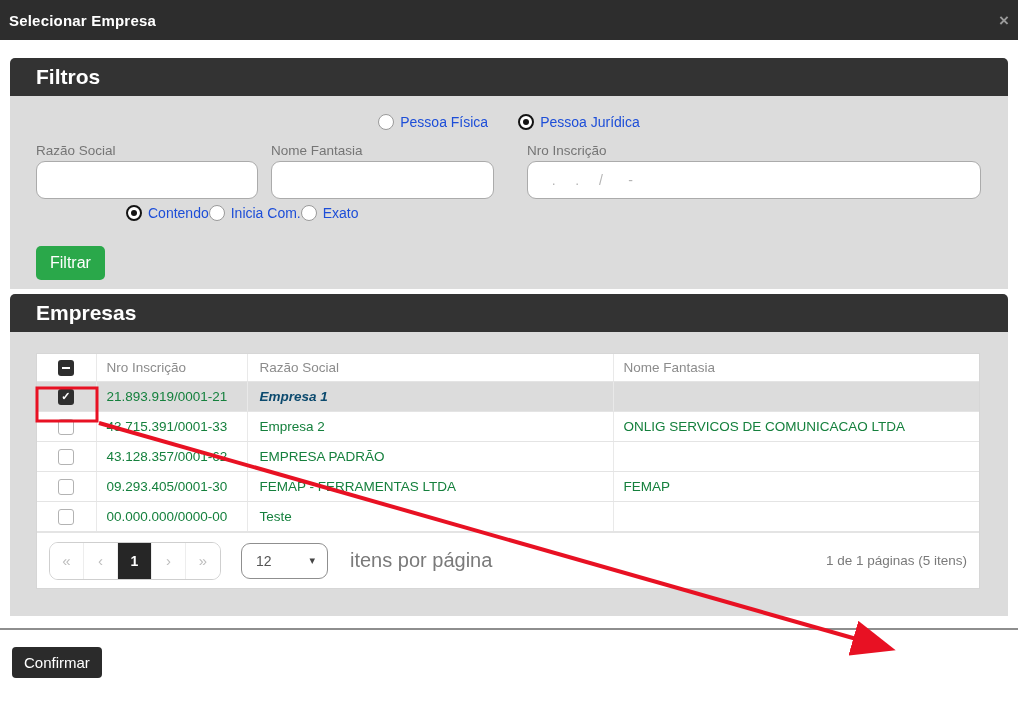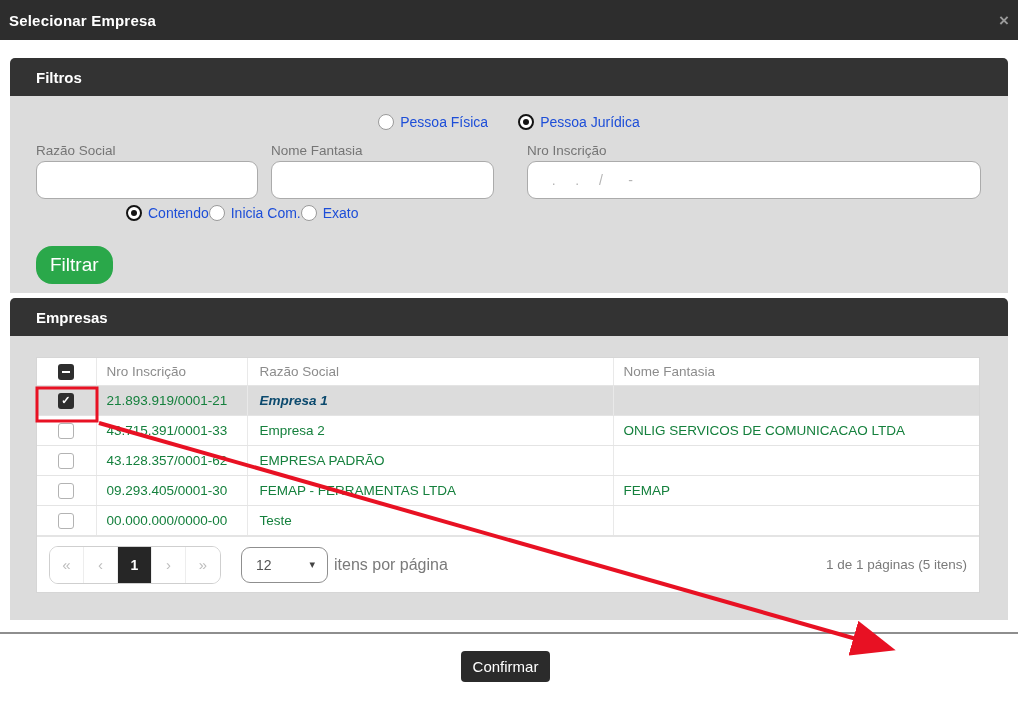--- a/index.html
+++ b/index.html
@@ -12,21 +12,21 @@
   .titlebar{
     height:40px;background:#2d2d2d;color:#fff;display:flex;
     align-items:center;justify-content:space-between;padding:0 9px;box-sizing:border-box;
   }
   .titlebar .title{font-size:15px;font-weight:bold;letter-spacing:.2px;}
   .titlebar .close{color:#9b9b9b;font-size:17px;font-weight:bold;cursor:pointer;line-height:1;}
   
   .content{padding:18px 10px 0 10px;}
   .panel{width:998px;}
   .panel-header{
-    height:38px;background:#333333;color:#fff;font-size:15px;font-weight:bold;
+    height:38px;background:#333333;color:#fff;font-size:21px;font-weight:bold;
     display:flex;align-items:center;padding:0 26px;box-sizing:border-box;
     border-top-left-radius:5px;border-top-right-radius:5px;
   }
   .panel-body{background:#dcdcdc;}
   .filtros-body{padding:18px 26px 9px 26px;box-sizing:border-box;}
   
   .radio-opt{display:inline-flex;align-items:center;cursor:pointer;}
   .radio{
     width:16px;height:16px;border-radius:50%;background:#fff;border:1px solid #9a9a9a;
     box-sizing:border-box;display:inline-block;position:relative;flex:0 0 auto;
@@ -55,22 +55,22 @@
   }
   .field input::placeholder{color:#b5b5b5;letter-spacing:2px;}
   .f1{width:222px;margin-right:13px;}
   .f2{width:223px;margin-right:33px;}
   .f3{flex:1;}
   .f1 input{width:222px;}
   .f2 input{width:223px;}
   .f3 input{width:454px;}
   .match-row{display:flex;margin:6px 0 0 90px;white-space:nowrap;}
   .filtrar-btn{
-    margin-top:25px;background:#2aa84a;color:#fff;border:none;border-radius:16px;
-    font-size:19px;padding:8px 14px;cursor:pointer;font-family:"Liberation Sans",sans-serif;
+    margin-top:25px;background:#2aa84a;color:#fff;border:none;border-radius:5px;
+    font-size:16px;padding:8px 14px;cursor:pointer;font-family:"Liberation Sans",sans-serif;
   }
   
   .emp-gap{height:5px;background:#fff;}
   .emp-body{padding:21px 28px 27px 26px;box-sizing:border-box;}
   .grid{background:#fff;border:1px solid #d6d6d6;width:944px;box-sizing:border-box;}
   table.grid-t{border-collapse:collapse;width:100%;table-layout:fixed;}
   table.grid-t th,table.grid-t td{
     border-bottom:1px solid #e4e4e4;border-right:1px solid #e9e9e9;
     font-size:13.5px;padding:0 10px;height:29px;text-align:left;overflow:hidden;white-space:nowrap;
   }
@@ -90,25 +90,25 @@
     color:#bdbdbd;font-size:15px;background:#fff;border-right:1px solid #ededed;cursor:pointer;box-sizing:border-box;
   }
   .pg-btn:last-child{border-right:none;}
   .pg-btn.active{background:#262626;color:#fff;font-weight:bold;font-size:14px;}
   .pg-size{
     margin-left:20px;width:87px;height:36px;border:1px solid #8f8f8f;border-radius:9px;background:#fff;
     display:flex;align-items:center;justify-content:space-between;padding:0 12px 0 14px;box-sizing:border-box;
     color:#555;font-size:14px;cursor:pointer;
   }
   .pg-size .caret{font-size:11px;color:#444;}
-  .pg-label{margin-left:6px;color:#7a7a7a;font-size:16px;}
+  .pg-label{margin-left:22px;color:#7a7a7a;font-size:20px;}
   .pg-summary{margin-left:auto;color:#7a7a7a;font-size:13.5px;}
   
   .footer-divider{margin-top:12px;border-top:2px solid #8e8e8e;width:1018px;}
-  .footer{display:flex;justify-content:center;padding:17px 12px 0 5px;}
+  .footer{display:flex;justify-content:flex-start;padding:17px 12px 0 12px;}
   .confirm-btn{
     background:#2b2b2b;color:#fff;border:none;border-radius:4px;font-size:15px;
     padding:7px 12px;cursor:pointer;font-family:"Liberation Sans",sans-serif;
   }
   
   .overlay{position:absolute;left:0;top:0;width:1018px;height:701px;pointer-events:none;z-index:50;}
 </style>
 </head>
 <body>
 

